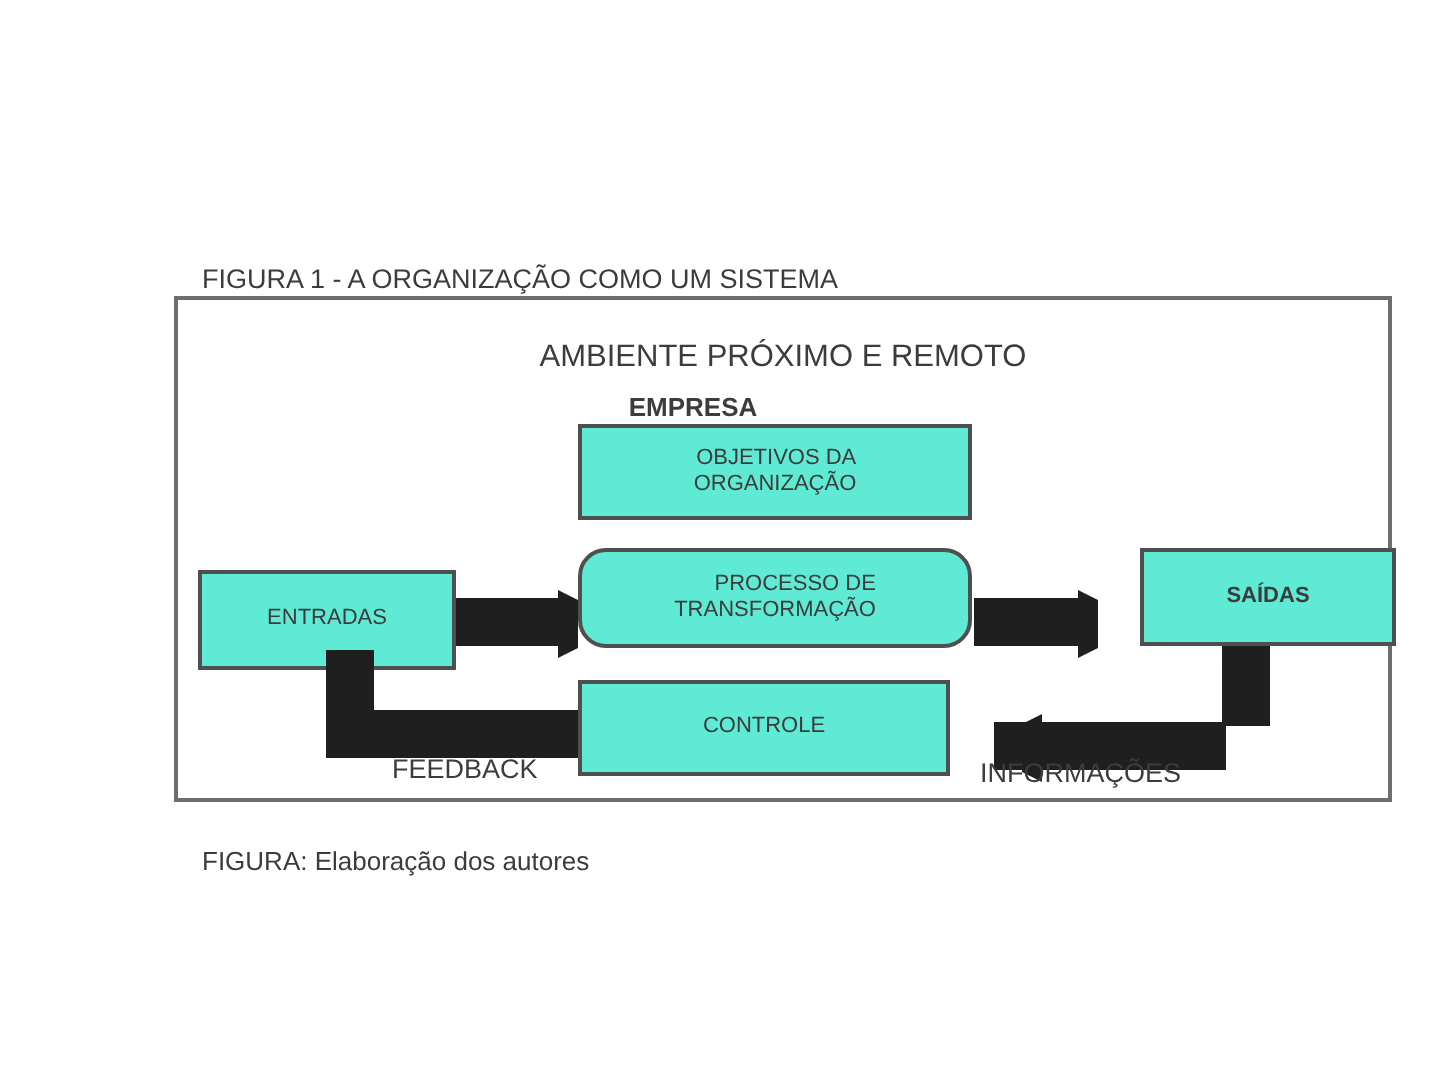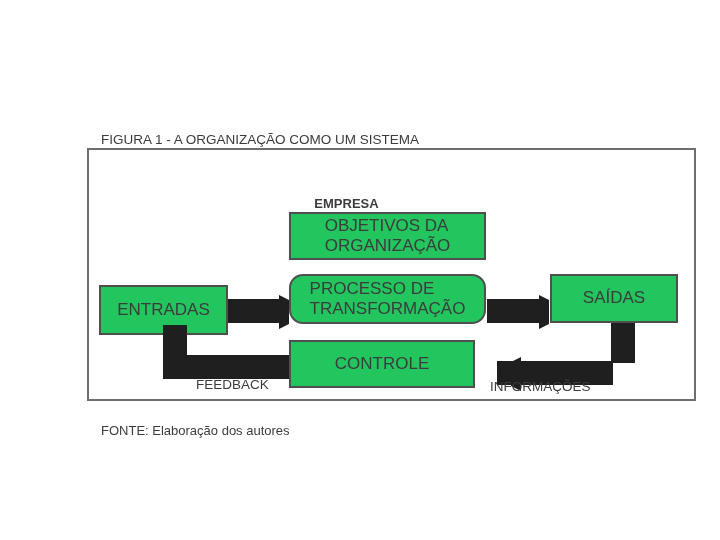--- a/index.html
+++ b/index.html
@@ -42,34 +42,34 @@
   .company-label {
     left: 63px; top: 160px;
     width: 519px;
     text-align: center;
     font-size: 13px;
     font-weight: 700;
     color: var(--text);
   }
   .node {
     border: 2px solid var(--box-border);
-    background: #22c55e;
+    background: #5eead4;
     display: flex;
     align-items: center;
     justify-content: center;
-    text-align: left;
-    font-size: 17px;
+    text-align: right;
+    font-size: 11px;
     line-height: 1.2;
     color: var(--text);
     white-space: pre-line;
   }
   .node-objectives { left: 265px; top: 188px; width: 197px; height: 48px; }
   .node-inputs     { left: 75px;  top: 261px; width: 129px; height: 50px; }
   .node-process    { left: 265px; top: 250px; width: 197px; height: 50px; border-radius: 14px; }
-  .node-outputs    { left: 526px; top: 250px; width: 128px; height: 49px; }
+  .node-outputs    { left: 546px; top: 250px; width: 128px; height: 49px; font-weight: bold; }
   .node-control    { left: 265px; top: 316px; width: 186px; height: 48px; }
   .line { background: var(--connector); }
   .line-h { height: 2px; }
   .line-v { width: 2px; }
   .head-right {
     width: 0; height: 0;
     border-top: 5px solid transparent;
     border-bottom: 5px solid transparent;
     border-left: 10px solid var(--connector);
   }
@@ -94,20 +94,21 @@
 </style>
 </head>
 <body>
 
 <div class="canvas">
 
   <div class="abs figure-title">FIGURA 1 - A ORGANIZAÇÃO COMO UM SISTEMA</div>
 
   <div class="abs boundary"></div>
 
+  <div class="abs env-label">AMBIENTE PRÓXIMO E REMOTO</div>
 
   <div class="abs company-label">EMPRESA</div>
 
   <div class="abs node node-objectives">OBJETIVOS DA
 ORGANIZAÇÃO</div>
 
   <div class="abs node node-inputs">ENTRADAS</div>
 
   <div class="abs node node-process">PROCESSO DE
 TRANSFORMAÇÃO</div>
@@ -126,15 +127,15 @@
   <div class="abs line line-h" style="left:139px; top:331px; width:126px;"></div>
 
   <div class="abs line line-v" style="left:587px; top:299px; height:40px;"></div>
   <div class="abs line line-h" style="left:473px; top:337px; width:116px;"></div>
   <div class="abs head-left" style="left:463px; top:333px;"></div>
 
   <div class="abs edge-label" style="left:160px; top:341px;">FEEDBACK</div>
 
   <div class="abs edge-label" style="left:454px; top:343px;">INFORMAÇÕES</div>
 
-  <div class="abs source-caption">FONTE: Elaboração dos autores</div>
+  <div class="abs source-caption">FIGURA: Elaboração dos autores</div>
 
 </div>
 
 </body></html>

